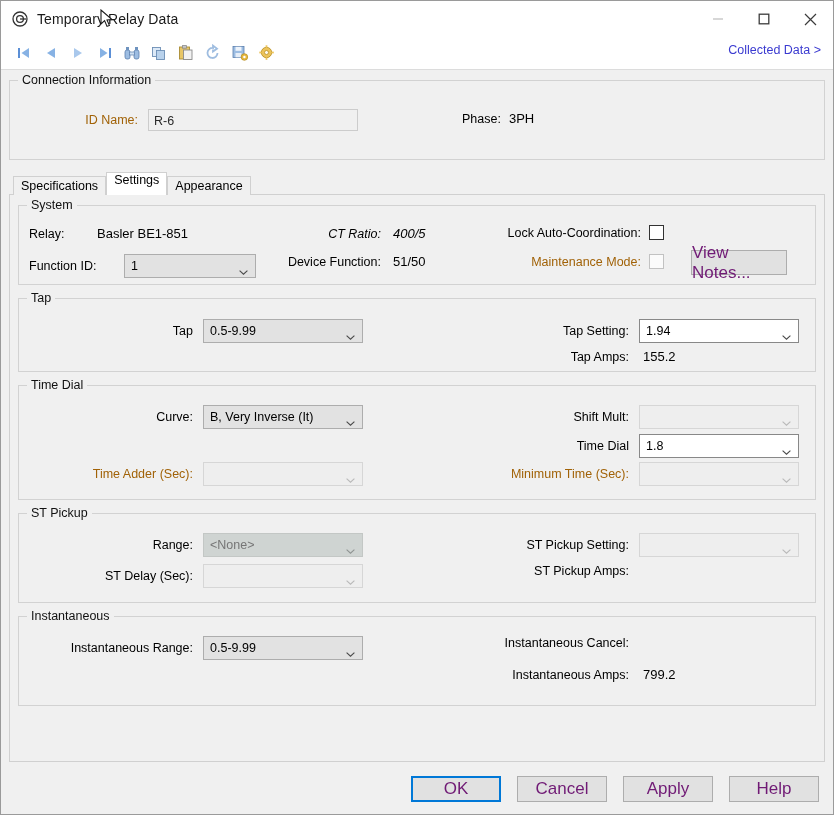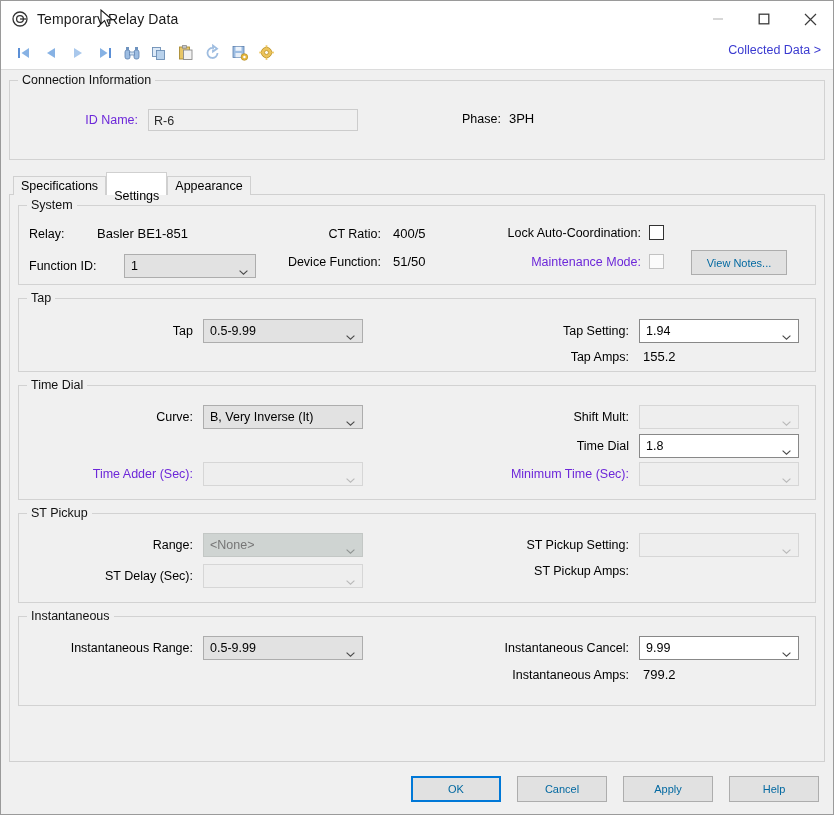--- a/index.html
+++ b/index.html
@@ -94,21 +94,21 @@
     top: -8px; left: 8px;
     background: #f0f0f0;
     padding: 0 4px;
     font-size: 12.5px;
     color: #111;
   }
   .conn-group { height: 78px; margin-top: 10px; }
   .conn-inner { position: relative; height: 100%; }
 
   .lbl { font-size: 12.5px; color: #000; }
-  .lbl.disabled { color: #6d28d9; }
+  .lbl.disabled { color: #a16207; }
   .val { font-size: 13px; color: #000; }
 
   .textbox {
     border: 1px solid #cccccc;
     background: #f0f0f0;
     height: 22px;
     line-height: 22px;
     padding: 0 5px;
     font-size: 12.5px;
     color: #2b2b2b;
@@ -145,22 +145,22 @@
     background: #ffffff;
     box-sizing: border-box;
     display: inline-block;
   }
   .cbx.disabled { border-color: #c2c2c2; background: #fbfbfb; }
 
   .btn {
     border: 1px solid #adadad;
     background: #e1e1e1;
     height: 25px;
-    font-size: 11px;
-    color: #0369a1;
+    font-size: 17px;
+    color: #701a75;
     display: flex; align-items: center; justify-content: center;
     box-sizing: border-box;
   }
 
   
   .tabstrip {
     position: relative;
     margin-top: 12px;
     height: 23px;
     display: flex;
@@ -175,21 +175,21 @@
     padding: 2px 7px 3px 7px;
     height: 19px;
     box-sizing: border-box;
     line-height: 15px;
     position: relative;
     z-index: 1;
   }
   .tab.active {
     background: #ffffff;
     height: 23px;
-    padding-top: 16px;
+    padding-top: 0;
     z-index: 3;
     border-color: #d0d0d0;
   }
   .tabpage {
     border: 1px solid #d0d0d0;
     background: #f0f0f0;
     margin-top: -1px;
     height: 568px;
     position: relative;
     box-sizing: border-box;
@@ -370,21 +370,21 @@
           <div class="combo gray" style="width:132px; margin-left:13px;">
             <span>1</span>
             <span class="arrow">
               <svg width="9" height="5" viewBox="0 0 9 5">
                   <path d="M0.6 0.6 L4.5 4.2 L8.4 0.6" fill="none" stroke="#4a4a4a" stroke-width="1.1"></path>
                 </svg>
             </span>
           </div>
         </div>
 
-        <div class="row" style="left:290px; top:20px;">
+        <div class="row" style="left:290px; top:20px;font-style:italic;">
           <span class="lbl rlabel" style="width:72px;">CT Ratio:</span>
           <span class="val" style="margin-left:12px;">400/5</span>
         </div>
 
         <div class="row" style="left:248px; top:48px;">
           <span class="lbl rlabel" style="width:114px;">Device Function:</span>
           <span class="val" style="margin-left:12px;">51/50</span>
         </div>
 
         <div class="row" style="left:480px; top:19px;">
@@ -555,28 +555,20 @@
               <svg width="9" height="5" viewBox="0 0 9 5">
                   <path d="M0.6 0.6 L4.5 4.2 L8.4 0.6" fill="none" stroke="#4a4a4a" stroke-width="1.1"></path>
                 </svg>
             </span>
           </div>
         </div>
 
 
         <div class="row" style="left:466px; top:19px;">
           <span class="lbl rlabel" style="width:144px;">Instantaneous Cancel:</span>
-          <div class="combo" style="width:160px; margin-left:10px;">
-            <span>9.99</span>
-            <span class="arrow">
-              <svg width="9" height="5" viewBox="0 0 9 5">
-                  <path d="M0.6 0.6 L4.5 4.2 L8.4 0.6" fill="none" stroke="#4a4a4a" stroke-width="1.1"></path>
-                </svg>
-            </span>
-          </div>
         </div>
 
         <div class="row" style="left:466px; top:50px;">
           <span class="lbl rlabel" style="width:144px;">Instantaneous Amps:</span>
           <span class="val" style="margin-left:14px;">799.2</span>
         </div>
       </div>
 
     </div>
 

